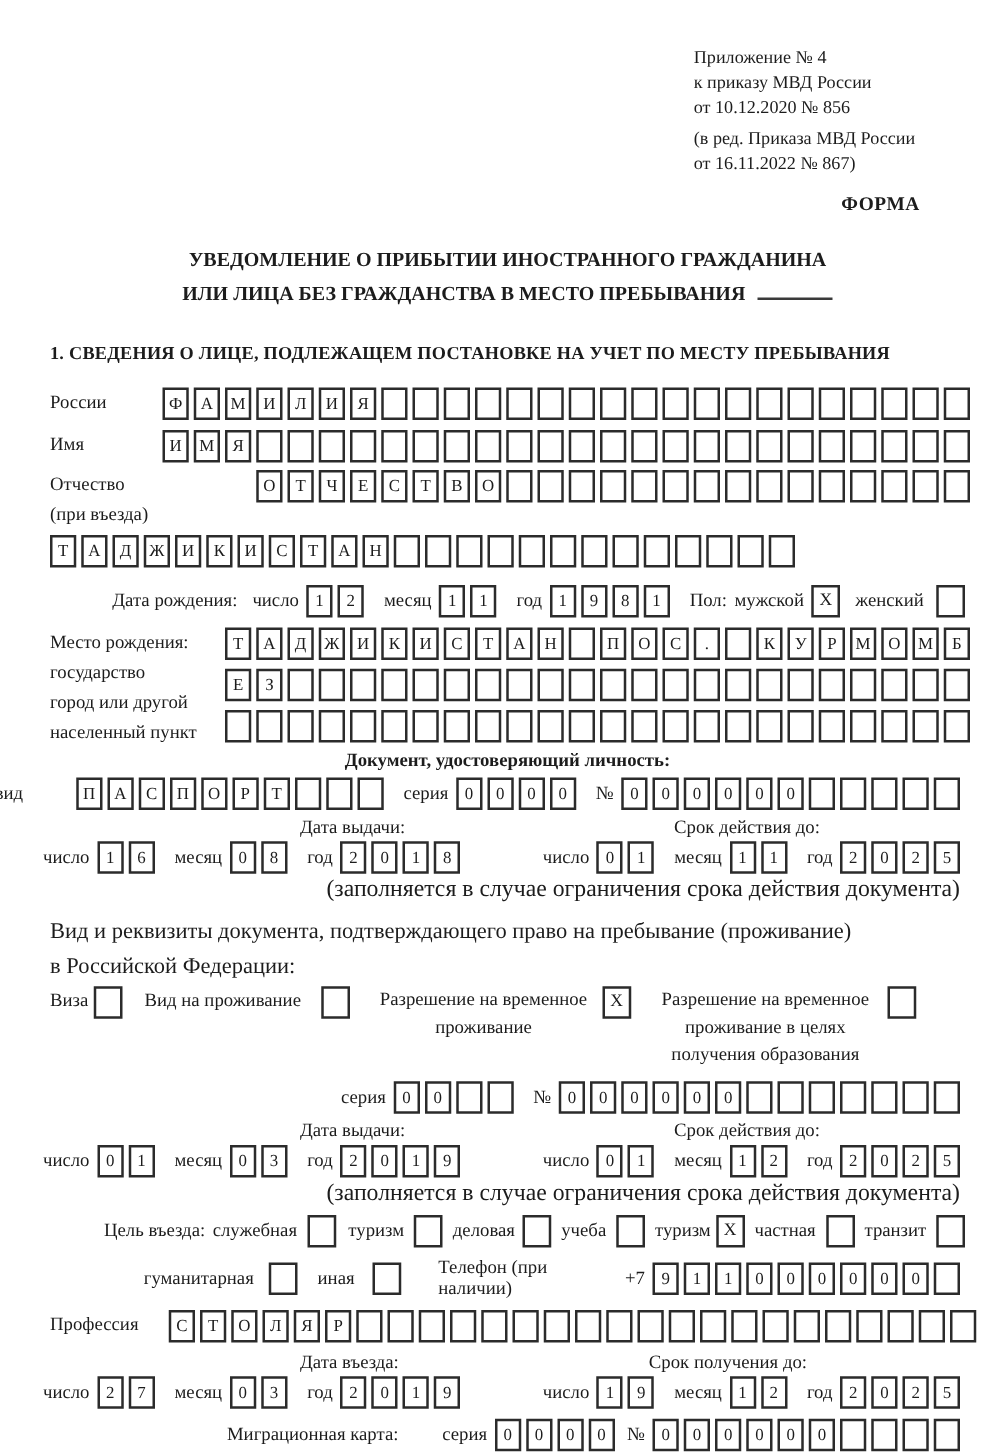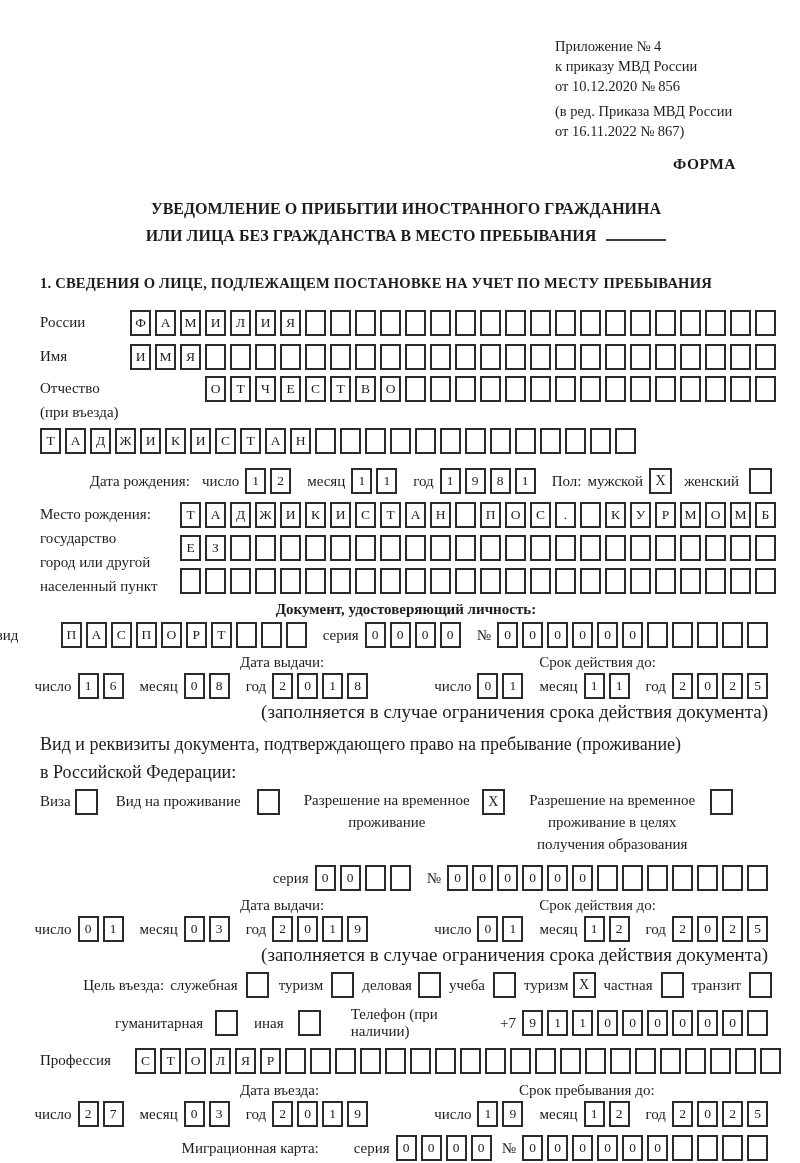--- a/index.html
+++ b/index.html
@@ -521,21 +521,21 @@
         <span class="cell"></span>
         <span class="cell"></span>
         <span class="cell"></span>
         <span class="cell"></span>
         <span class="cell"></span>
       </div>
   </div>
 
   <div class="row mt8">
     <span class="hdr" style="margin-left:200px">Дата въезда:</span>
-    <span class="hdr" style="margin-left:200px">Срок пребывания до:</span>
+    <span class="hdr" style="margin-left:200px">Срок получения до:</span>
   </div>
   <div class="dl mt2">
     <span>число</span>
     <span class="cells">
         <span class="cell">2</span>
         <span class="cell">7</span>
       </span>
     <span class="w">месяц</span>
     <span class="cells">
         <span class="cell">0</span>

